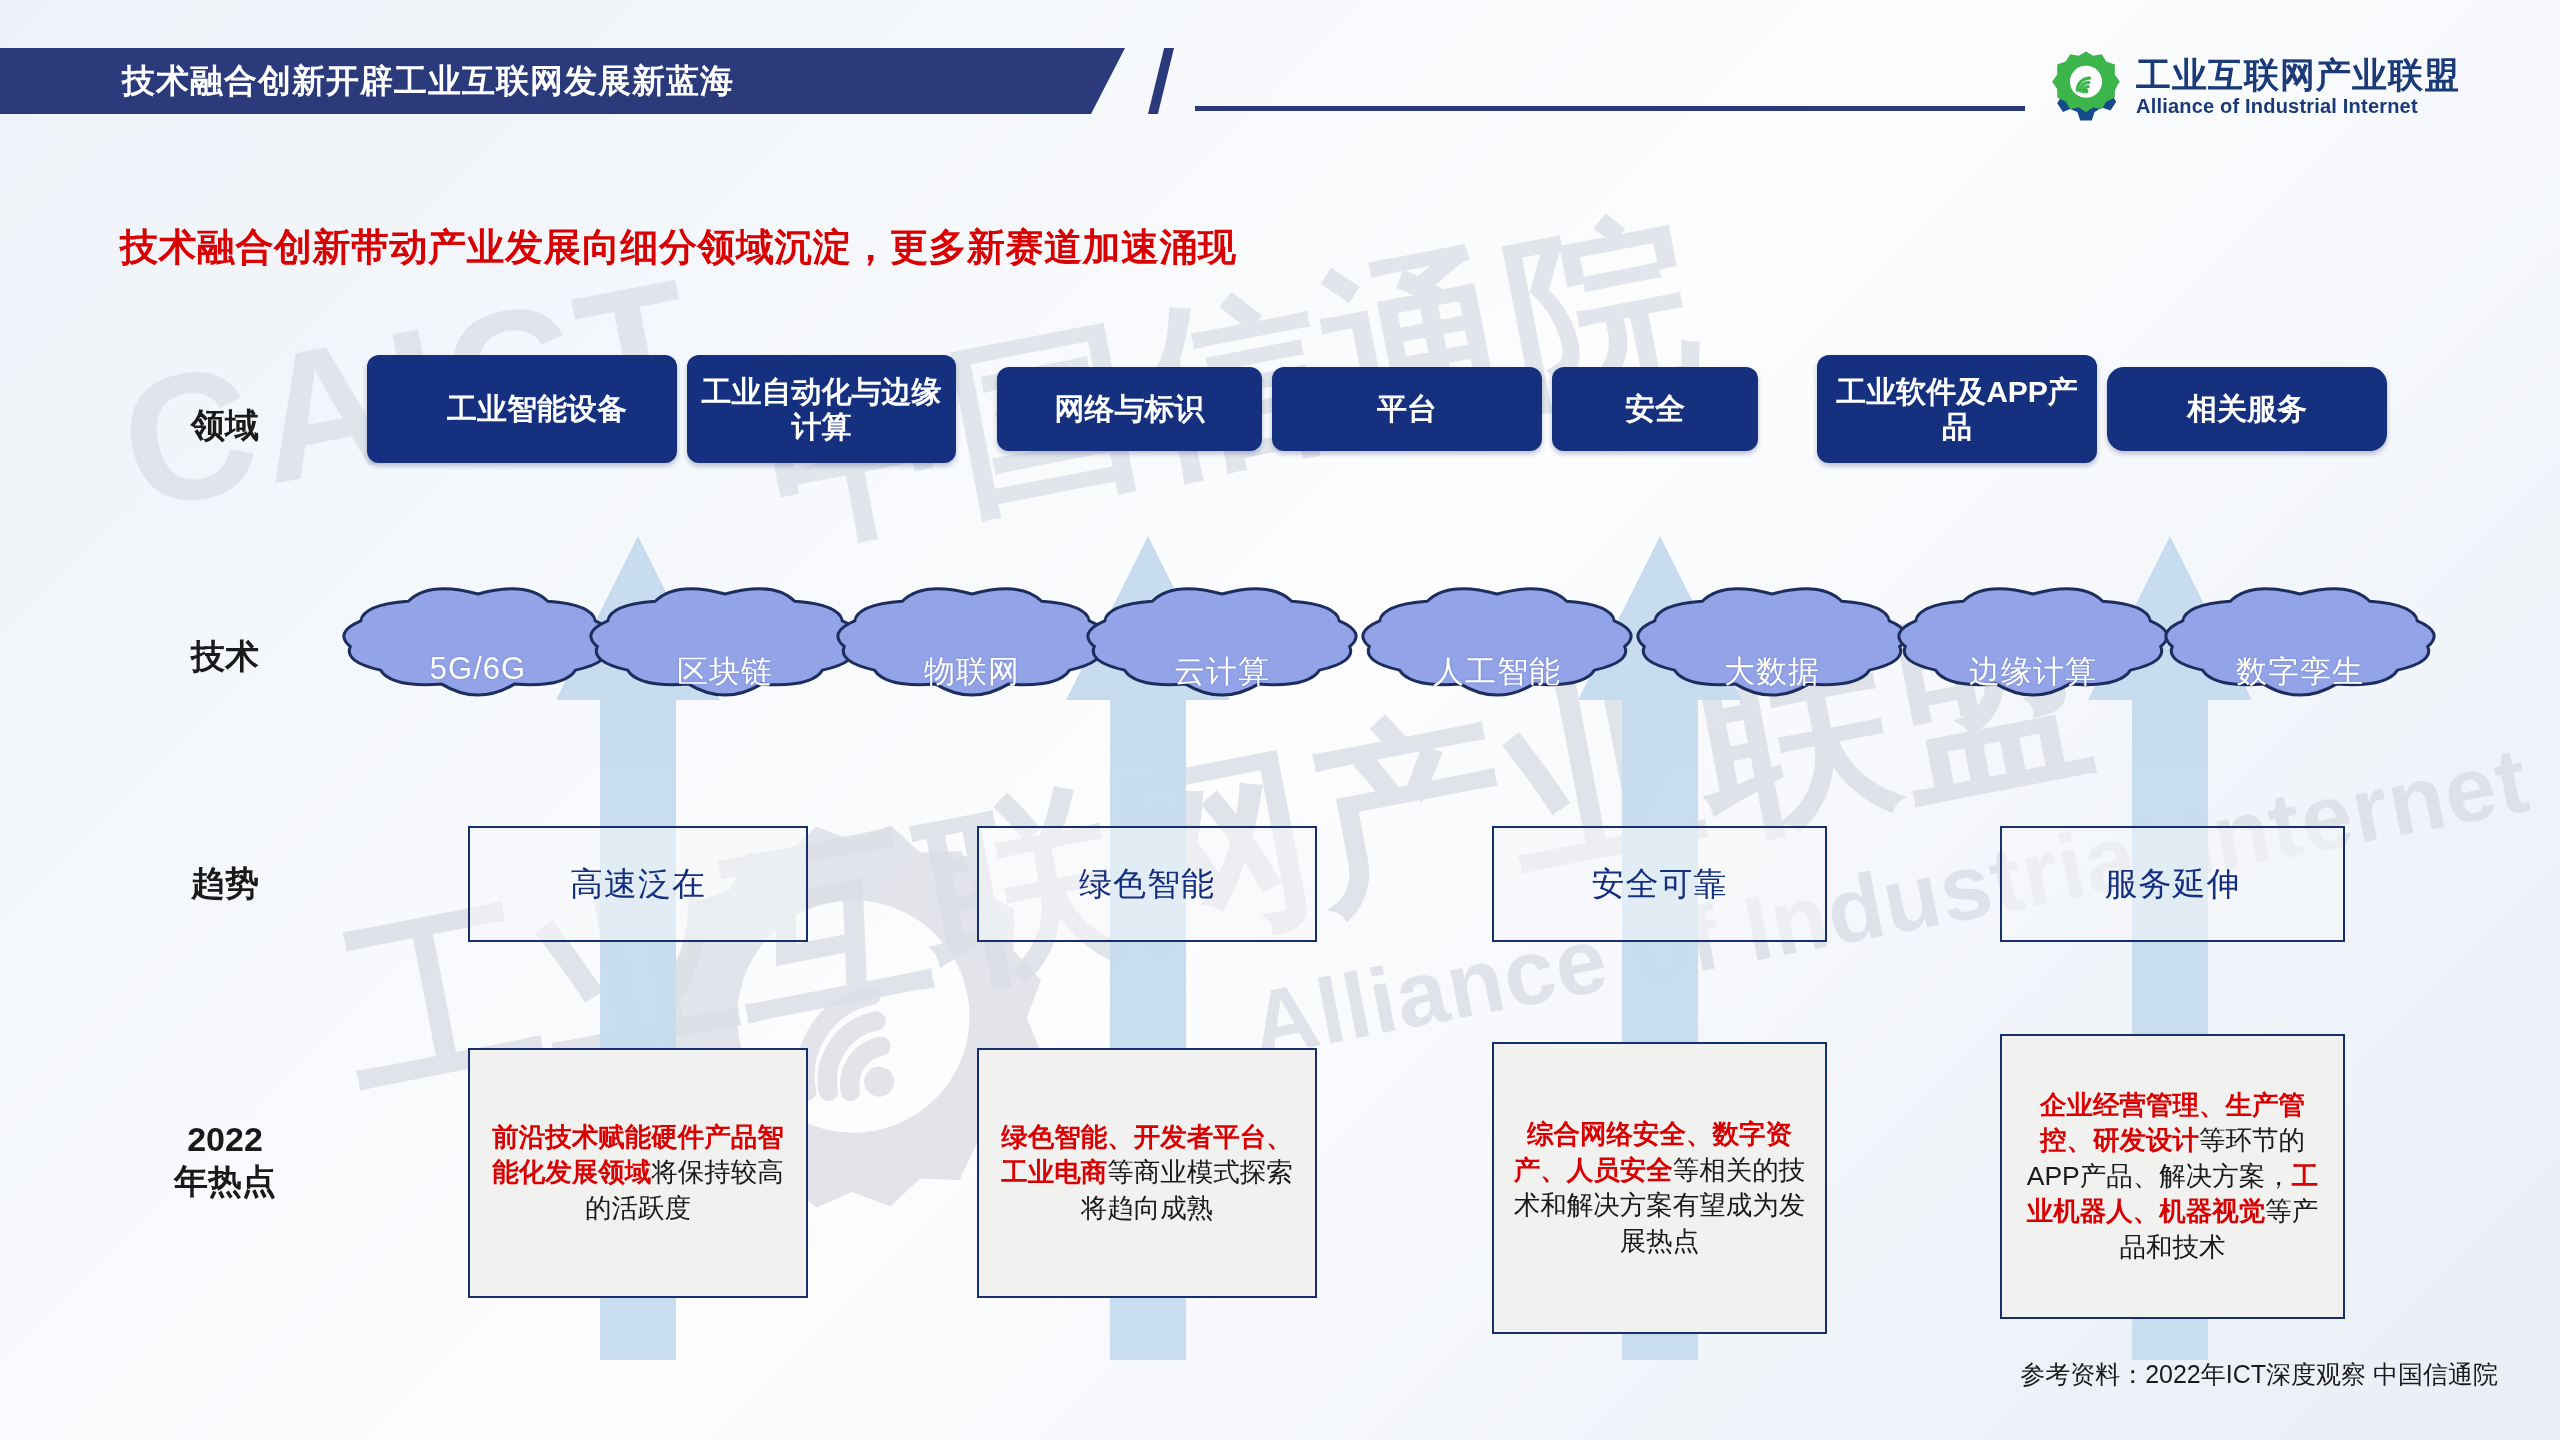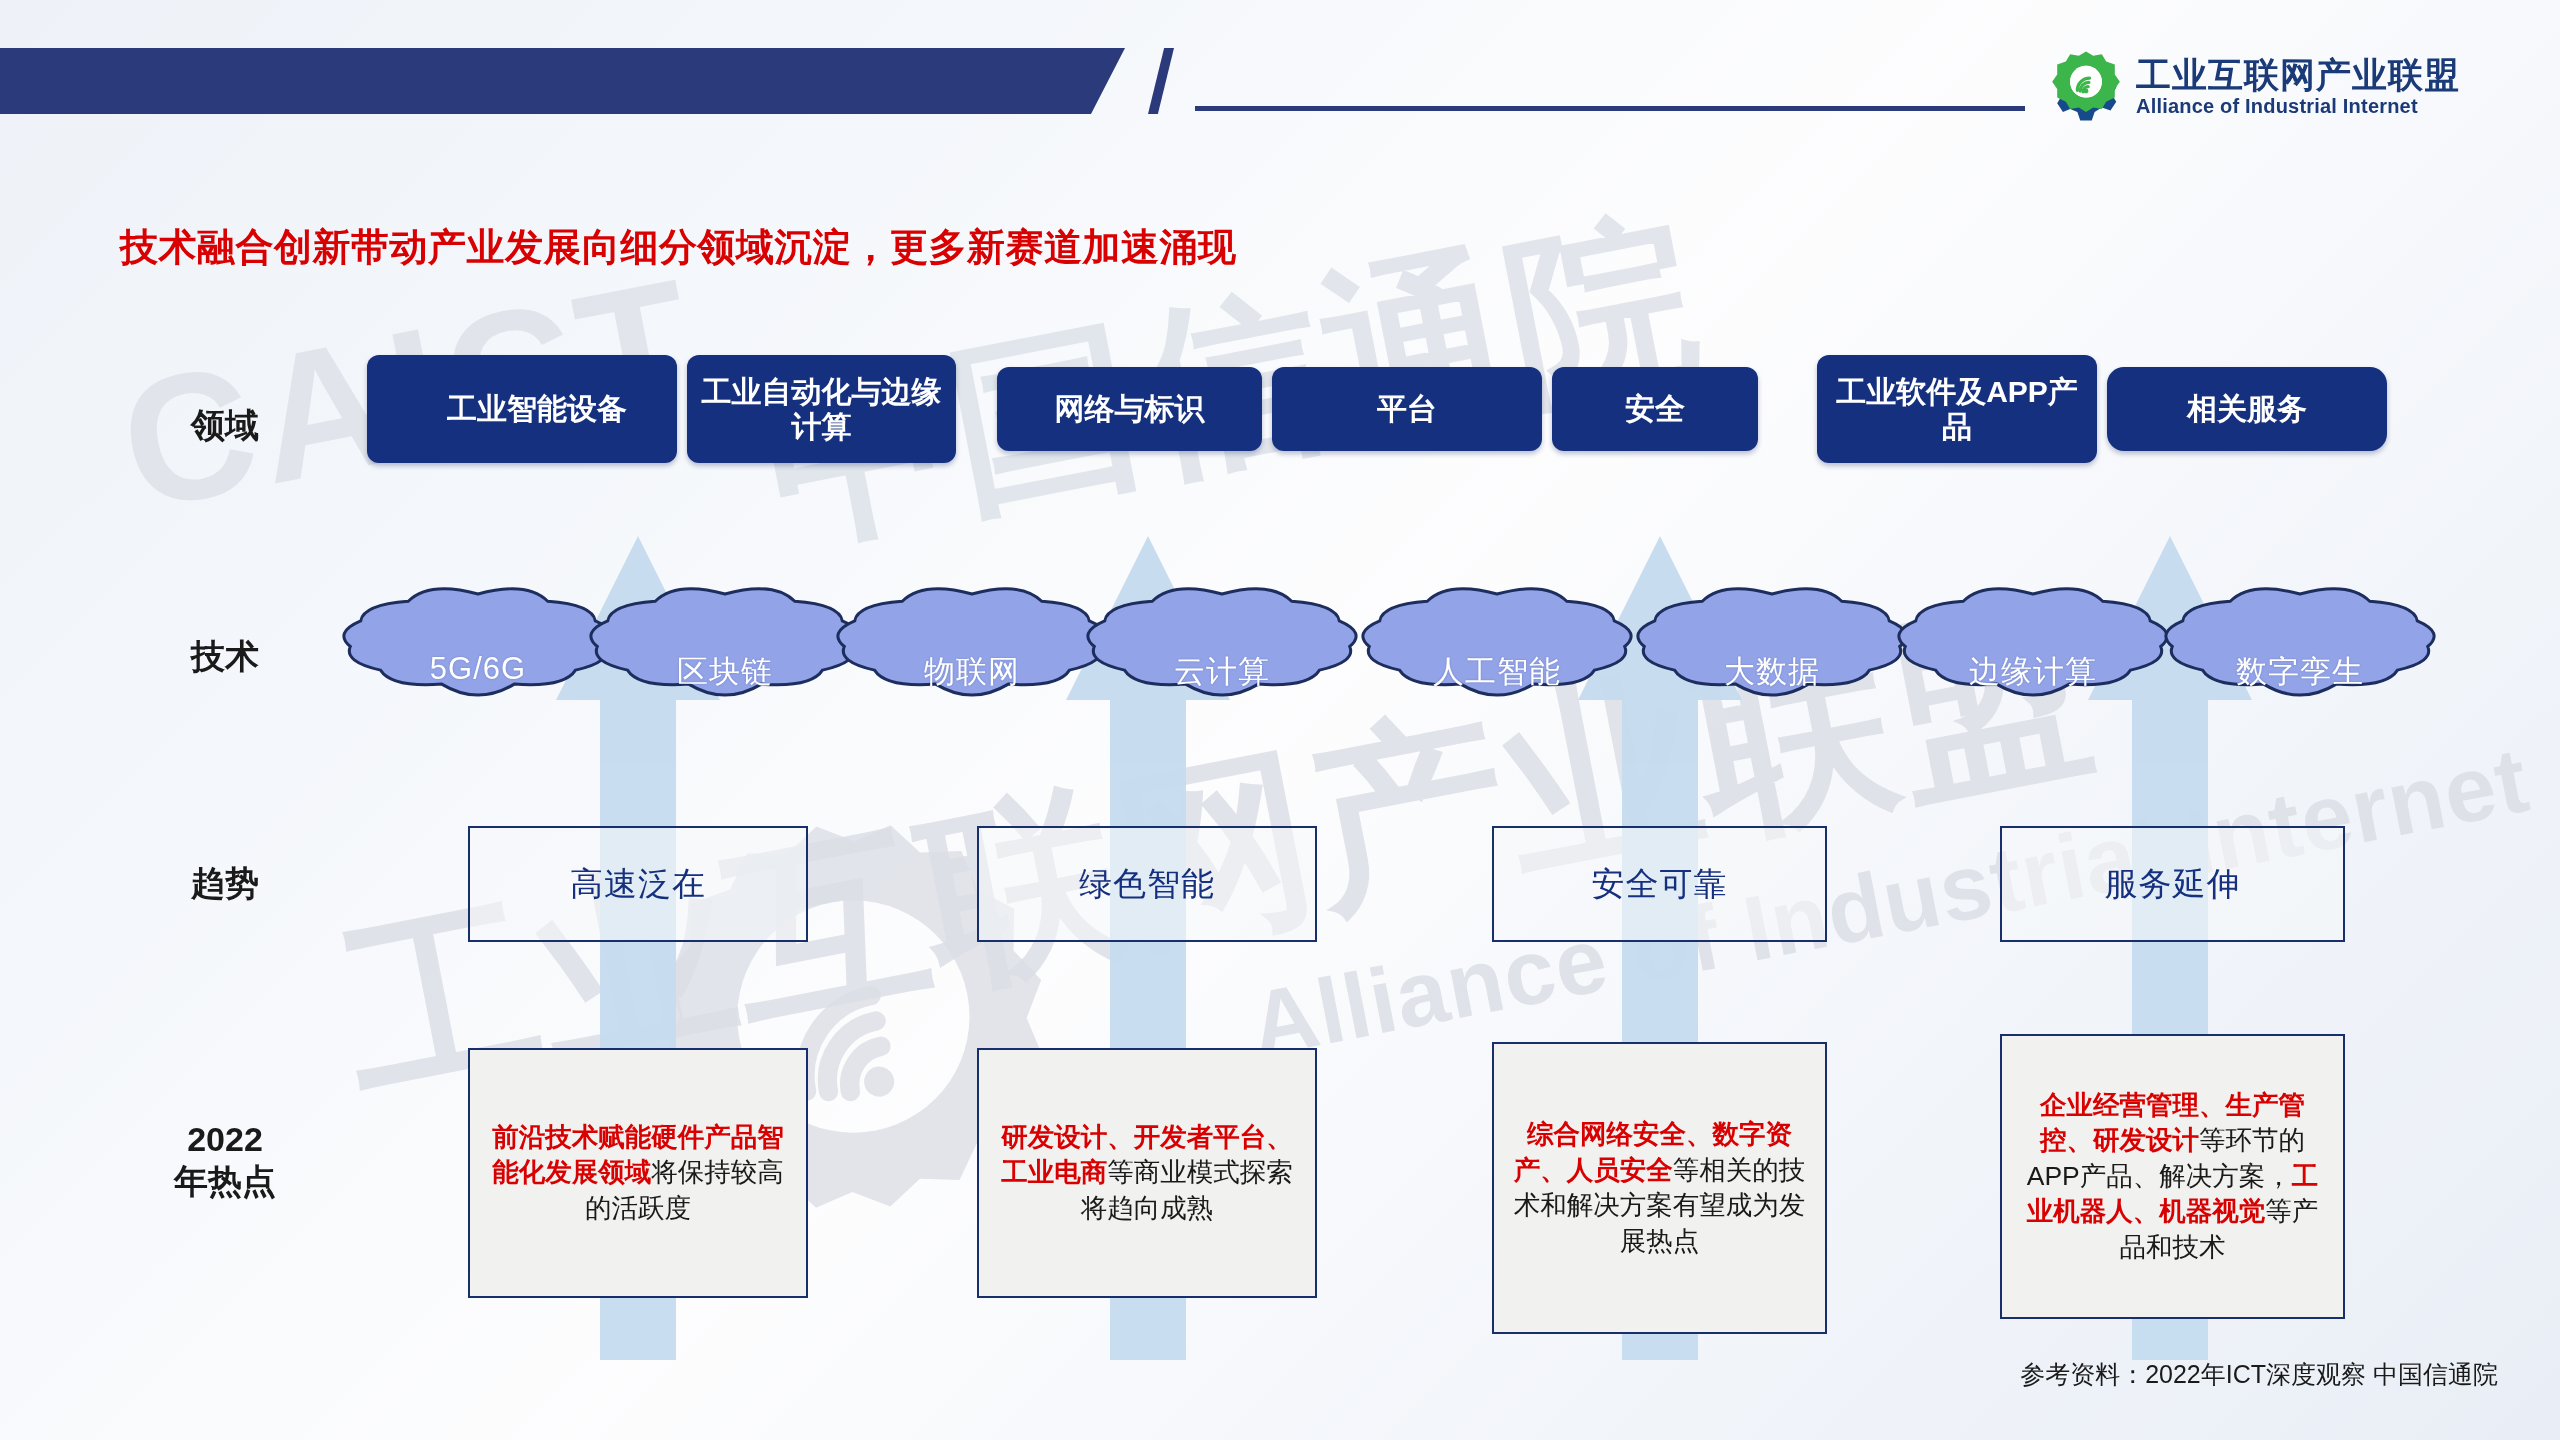--- a/index.html
+++ b/index.html
@@ -115,20 +115,21 @@
       <rect x="1110" y="700" width="76" height="660"></rect>
       <polygon points="1660,536 1742,700 1578,700"></polygon>
       <rect x="1622" y="700" width="76" height="660"></rect>
       <polygon points="2170,536 2252,700 2088,700"></polygon>
       <rect x="2132" y="700" width="76" height="660"></rect>
     </g>
   </svg>
 
   <div class="header">
     <div class="hdr-bar"></div>
+    <div class="hdr-title">技术融合创新开辟工业互联网发展新蓝海</div>
     <div class="hdr-slash"></div>
   </div>
   <div class="hdr-rule"></div>
 
   <div class="logo">
     <svg class="logo-mark" viewBox="0 0 100 100">
       <path d="M50 68 A30 30 0 0 0 80 38 L92 38 L92 52 L86 62 L92 72 L84 84 L72 80 L62 86
                L58 98 L42 98 L38 86 L28 82 L18 86 L10 74 L16 64 L12 52 Z" fill="#174a8b"></path>
       <path d="M50 2 L60 8 L72 6 L78 16 L90 20 L90 34 L97 44 L90 54 L90 66 L78 72 L72 82
                L60 80 L50 86 L40 80 L28 82 L22 72 L10 66 L10 54 L3 44 L10 34 L10 20 L22 16
@@ -213,21 +214,21 @@
       </div>
       <div class="tbox" style="left: 2000px; width: 345px;">
         <span>服务延伸</span>
       </div>
     </div>
   <div id="hotspot-layer">
       <div class="hbox" style="left: 468px; width: 340px; height: 250px; top: 1048px;">
         <p><span class="red">前沿技术赋能硬件产品智能化发展领域</span><span>将保持较高的活跃度</span></p>
       </div>
       <div class="hbox" style="left: 977px; width: 340px; height: 250px; top: 1048px;">
-        <p><span class="red">研发设计、开发者平台、工业电商</span><span>等商业模式探索将趋向成熟</span></p>
+        <p><span class="red">绿色智能、开发者平台、工业电商</span><span>等商业模式探索将趋向成熟</span></p>
       </div>
       <div class="hbox" style="left: 1492px; width: 335px; height: 292px; top: 1042px;">
         <p><span class="red">综合网络安全、数字资产、人员安全</span><span>等相关的技术和解决方案有望成为发展热点</span></p>
       </div>
       <div class="hbox" style="left: 2000px; width: 345px; height: 285px; top: 1034px;">
         <p><span class="red">企业经营管理、生产管控、研发设计</span><span>等环节的APP产品、解决方案，</span><span class="red">工业机器人、机器视觉</span><span>等产品和技术</span></p>
       </div>
     </div>
 
   <div class="footer">参考资料：2022年ICT深度观察 中国信通院</div>

